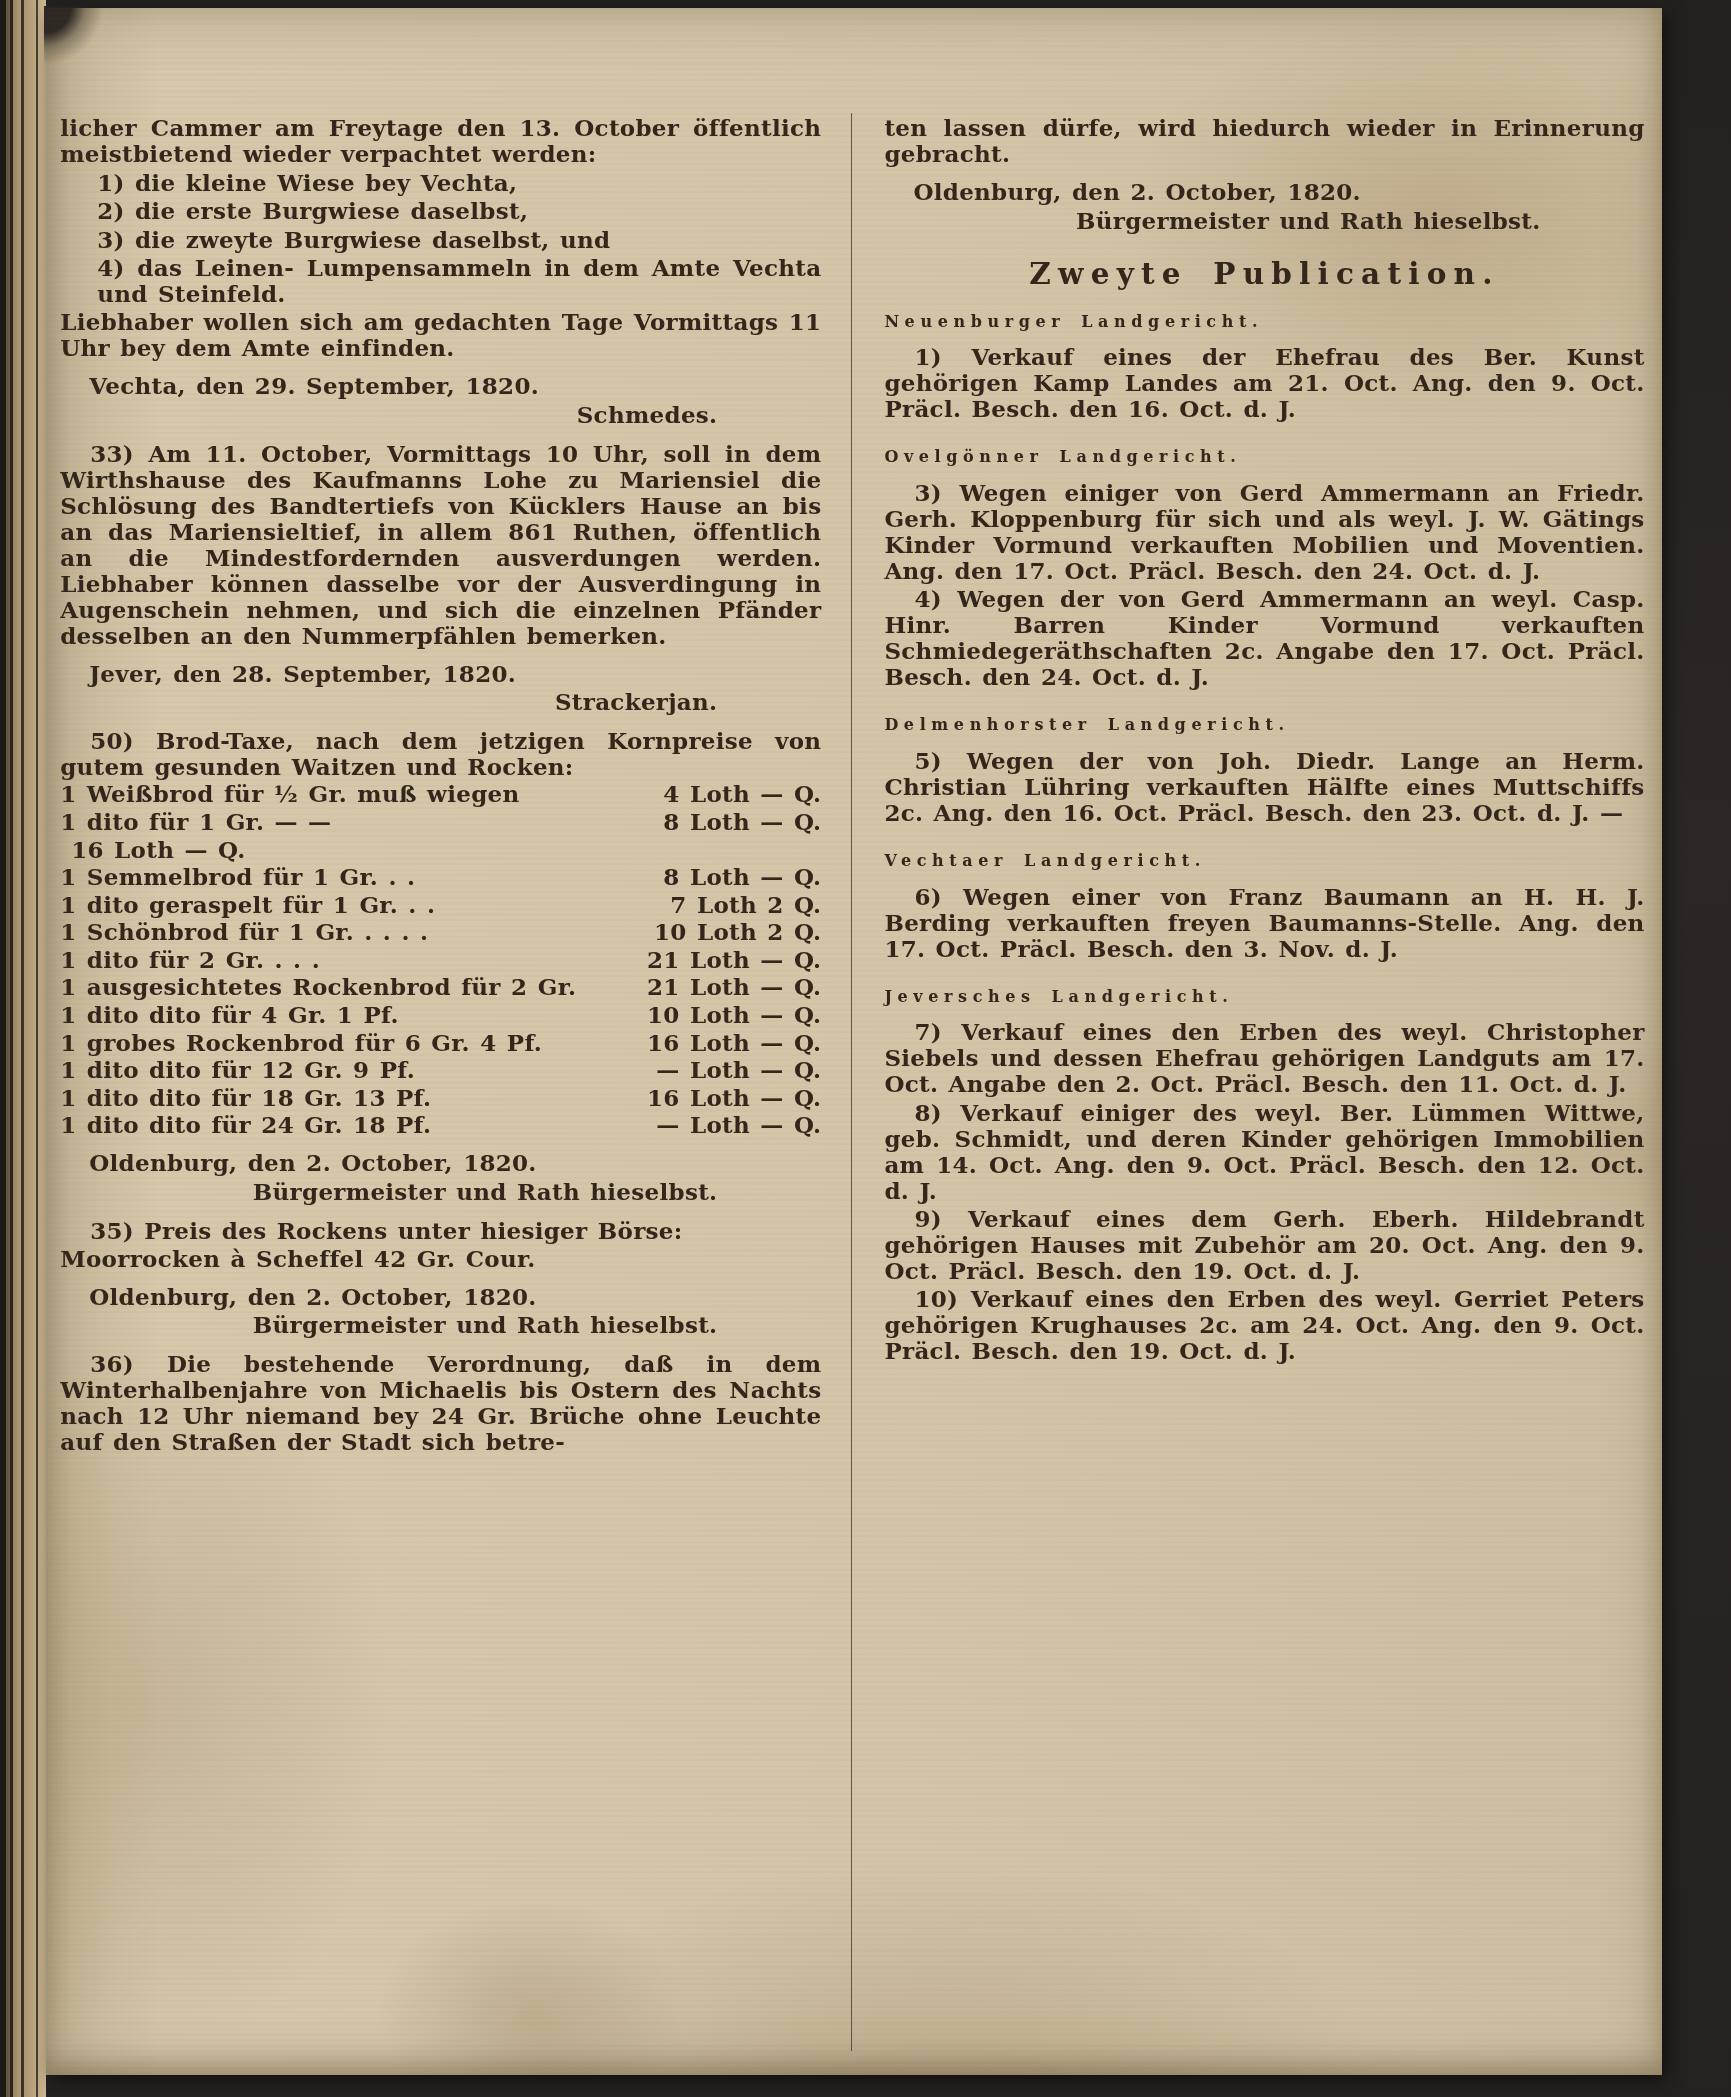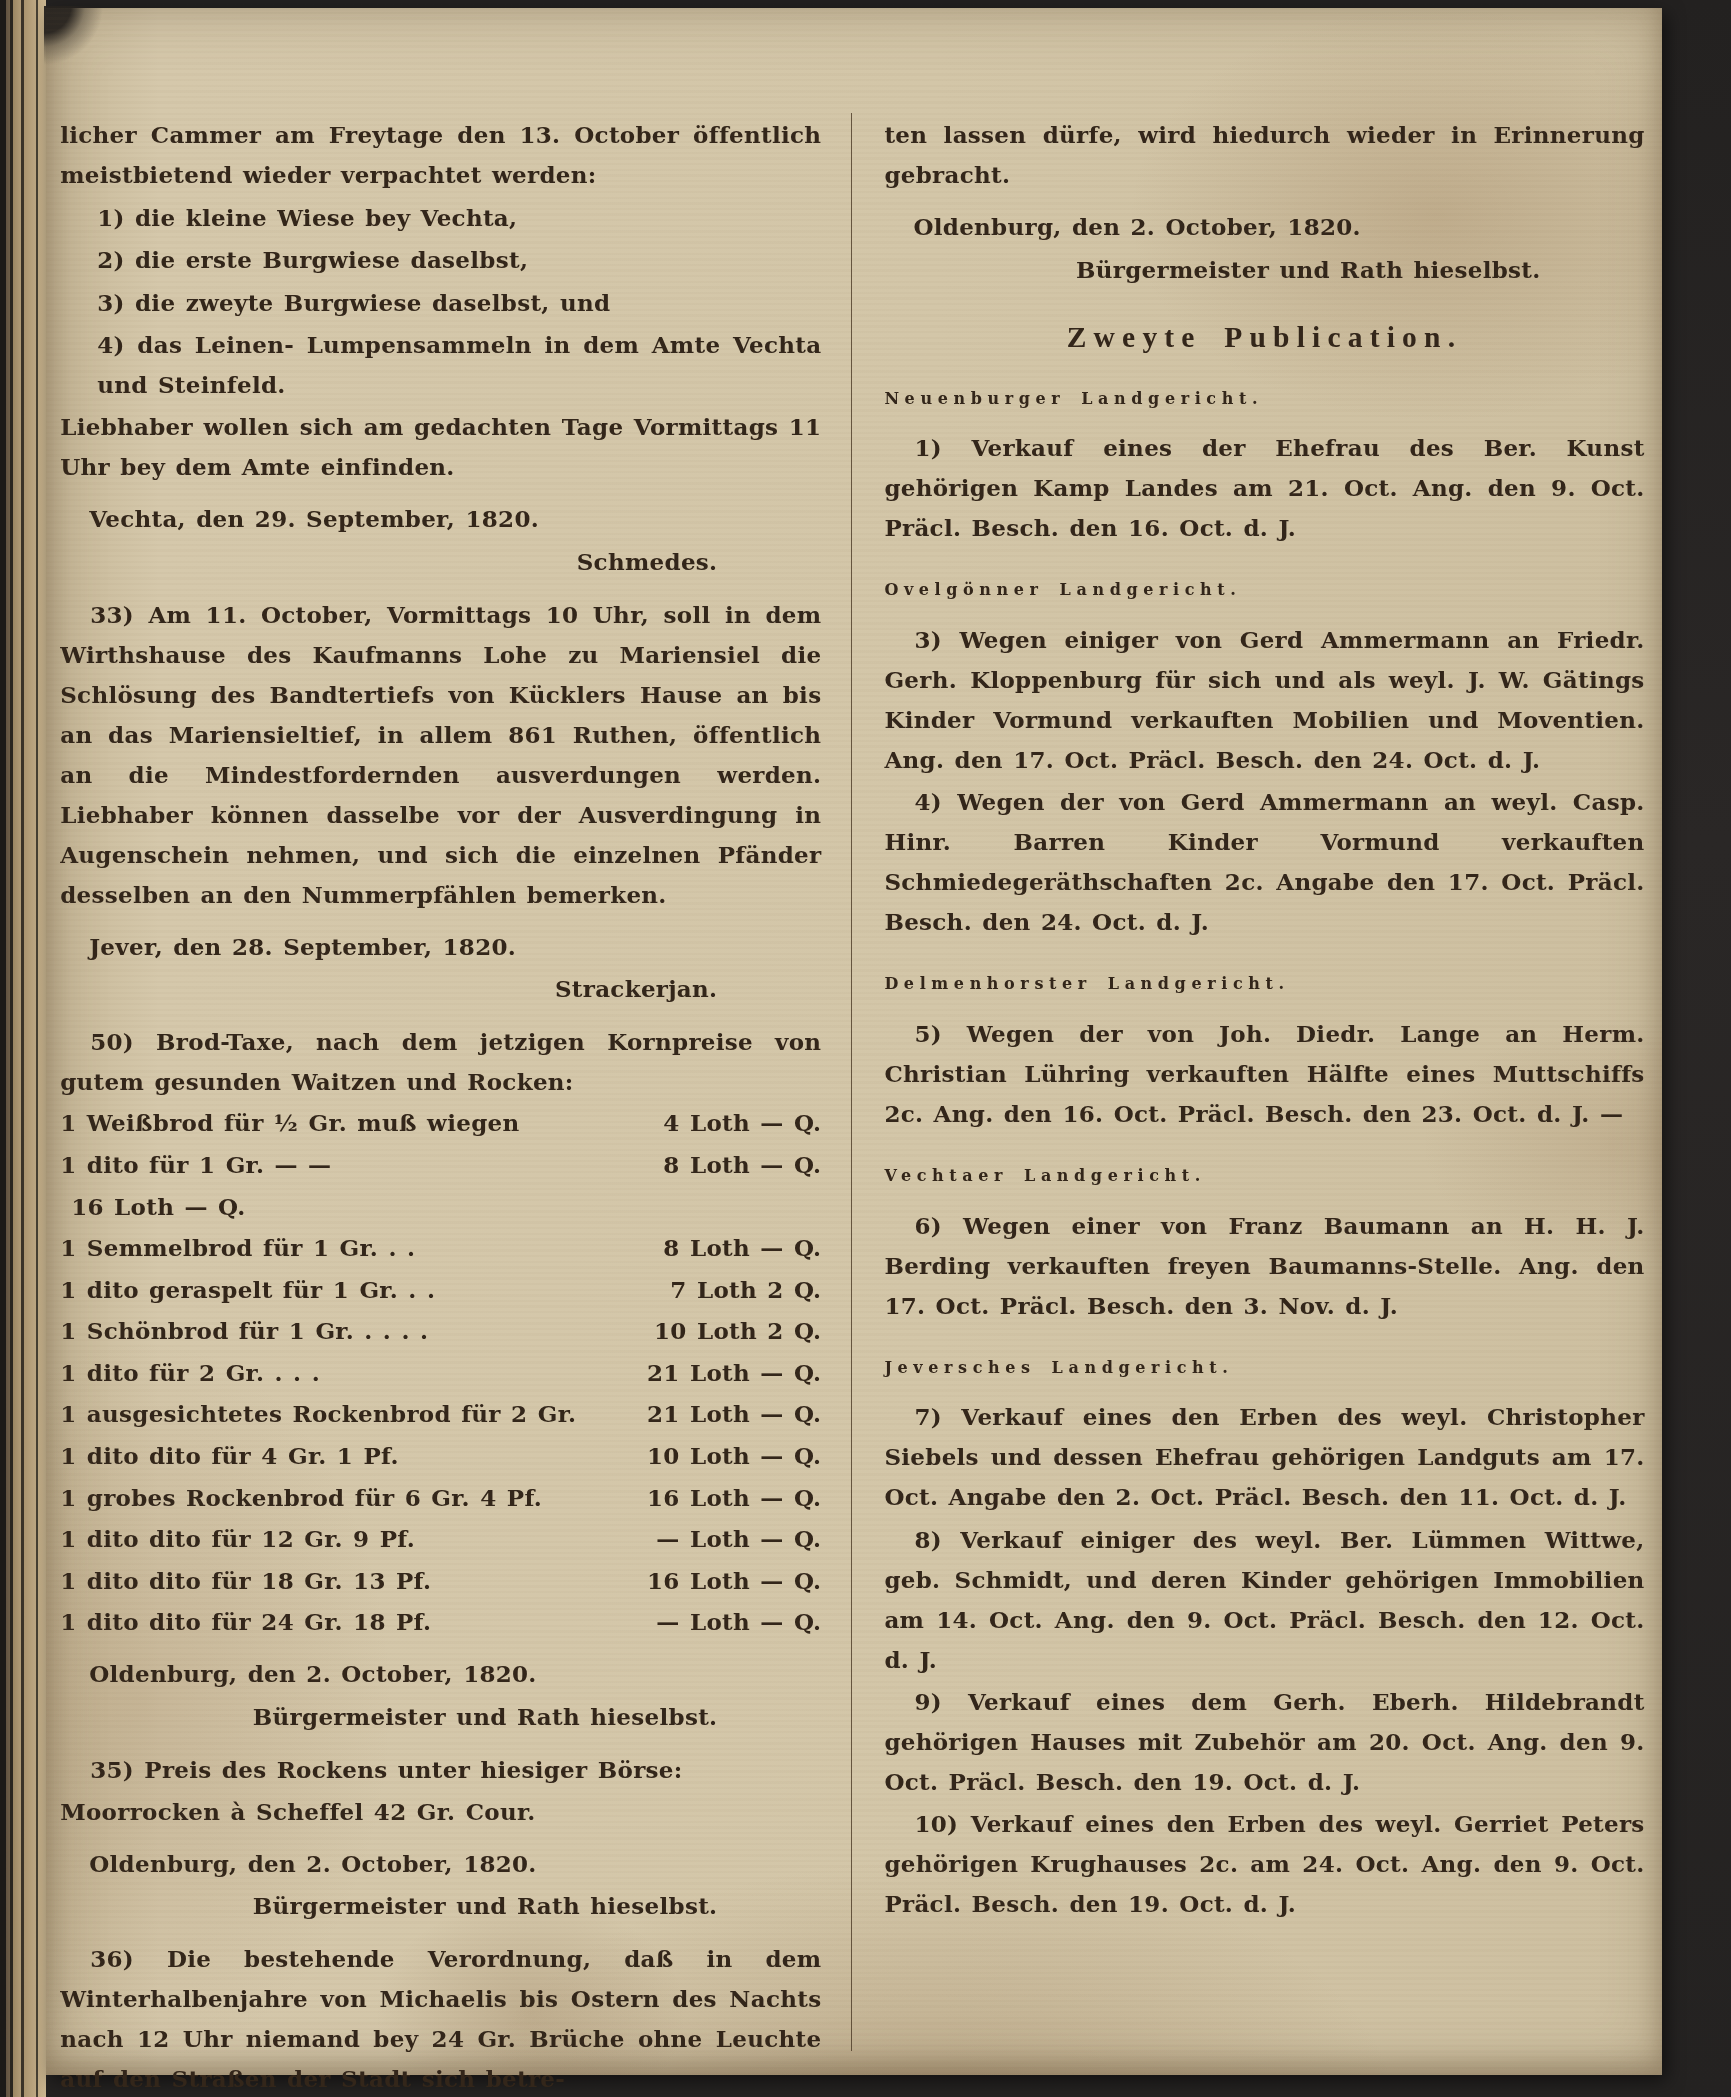--- a/index.html
+++ b/index.html
@@ -48,41 +48,41 @@
     pointer-events:none;
   }
 
   .content{
     position:absolute;left:3.2px;top:0;right:6.4px;bottom:0;
     padding:105px 11px 24px 11px;
     display:flex;
     color:#33261a;
     font-size:23px;
     font-weight:700;
-    line-height:40px;
+    line-height:26px;
     letter-spacing:0.3px;
     word-spacing:2px;
   }
   .column{width:50%;box-sizing:border-box;}
   .column.left{padding-right:30px;border-right:1.6px solid rgba(74,56,36,.8);}
   .column.right{padding-left:32px;}
 
   p,h2,h3{margin:0;}
   .body-text{text-align:justify;margin-top:2.4px;}
   .body-text.indent{text-indent:30px;}
   .list-item{padding-left:37px;margin-top:2.4px;text-align:justify;}
   .dateline{padding-left:29px;margin-top:12px;}
   .signature{text-align:right;padding-right:104px;margin-top:2.4px;margin-bottom:12.8px;}
   .section-heading{
     margin-top:22px;margin-bottom:9.6px;
     font-size:16px;font-weight:700;letter-spacing:5.6px;word-spacing:4.8px;
   }
   .display-heading{
     margin-top:27px;margin-bottom:17.5px;text-align:center;
-    font-size:29.5px;font-weight:700;letter-spacing:7.2px;word-spacing:8px;font-family:Liberation Serif, serif;
+    font-size:29.5px;font-weight:700;letter-spacing:7.2px;word-spacing:8px;
   }
   .taxe-row{display:flex;justify-content:space-between;margin-top:1.6px;}
   .taxe-row .row-left{flex:1 1 auto;}
   .taxe-row .row-right{flex:0 0 auto;white-space:nowrap;padding-left:11px;}
 
   
   .texture{
     position:absolute;inset:0;pointer-events:none;
     background:repeating-linear-gradient(0deg, rgba(120,95,62,.035) 0 2.4px, transparent 2.4px 5.6px);
   }

